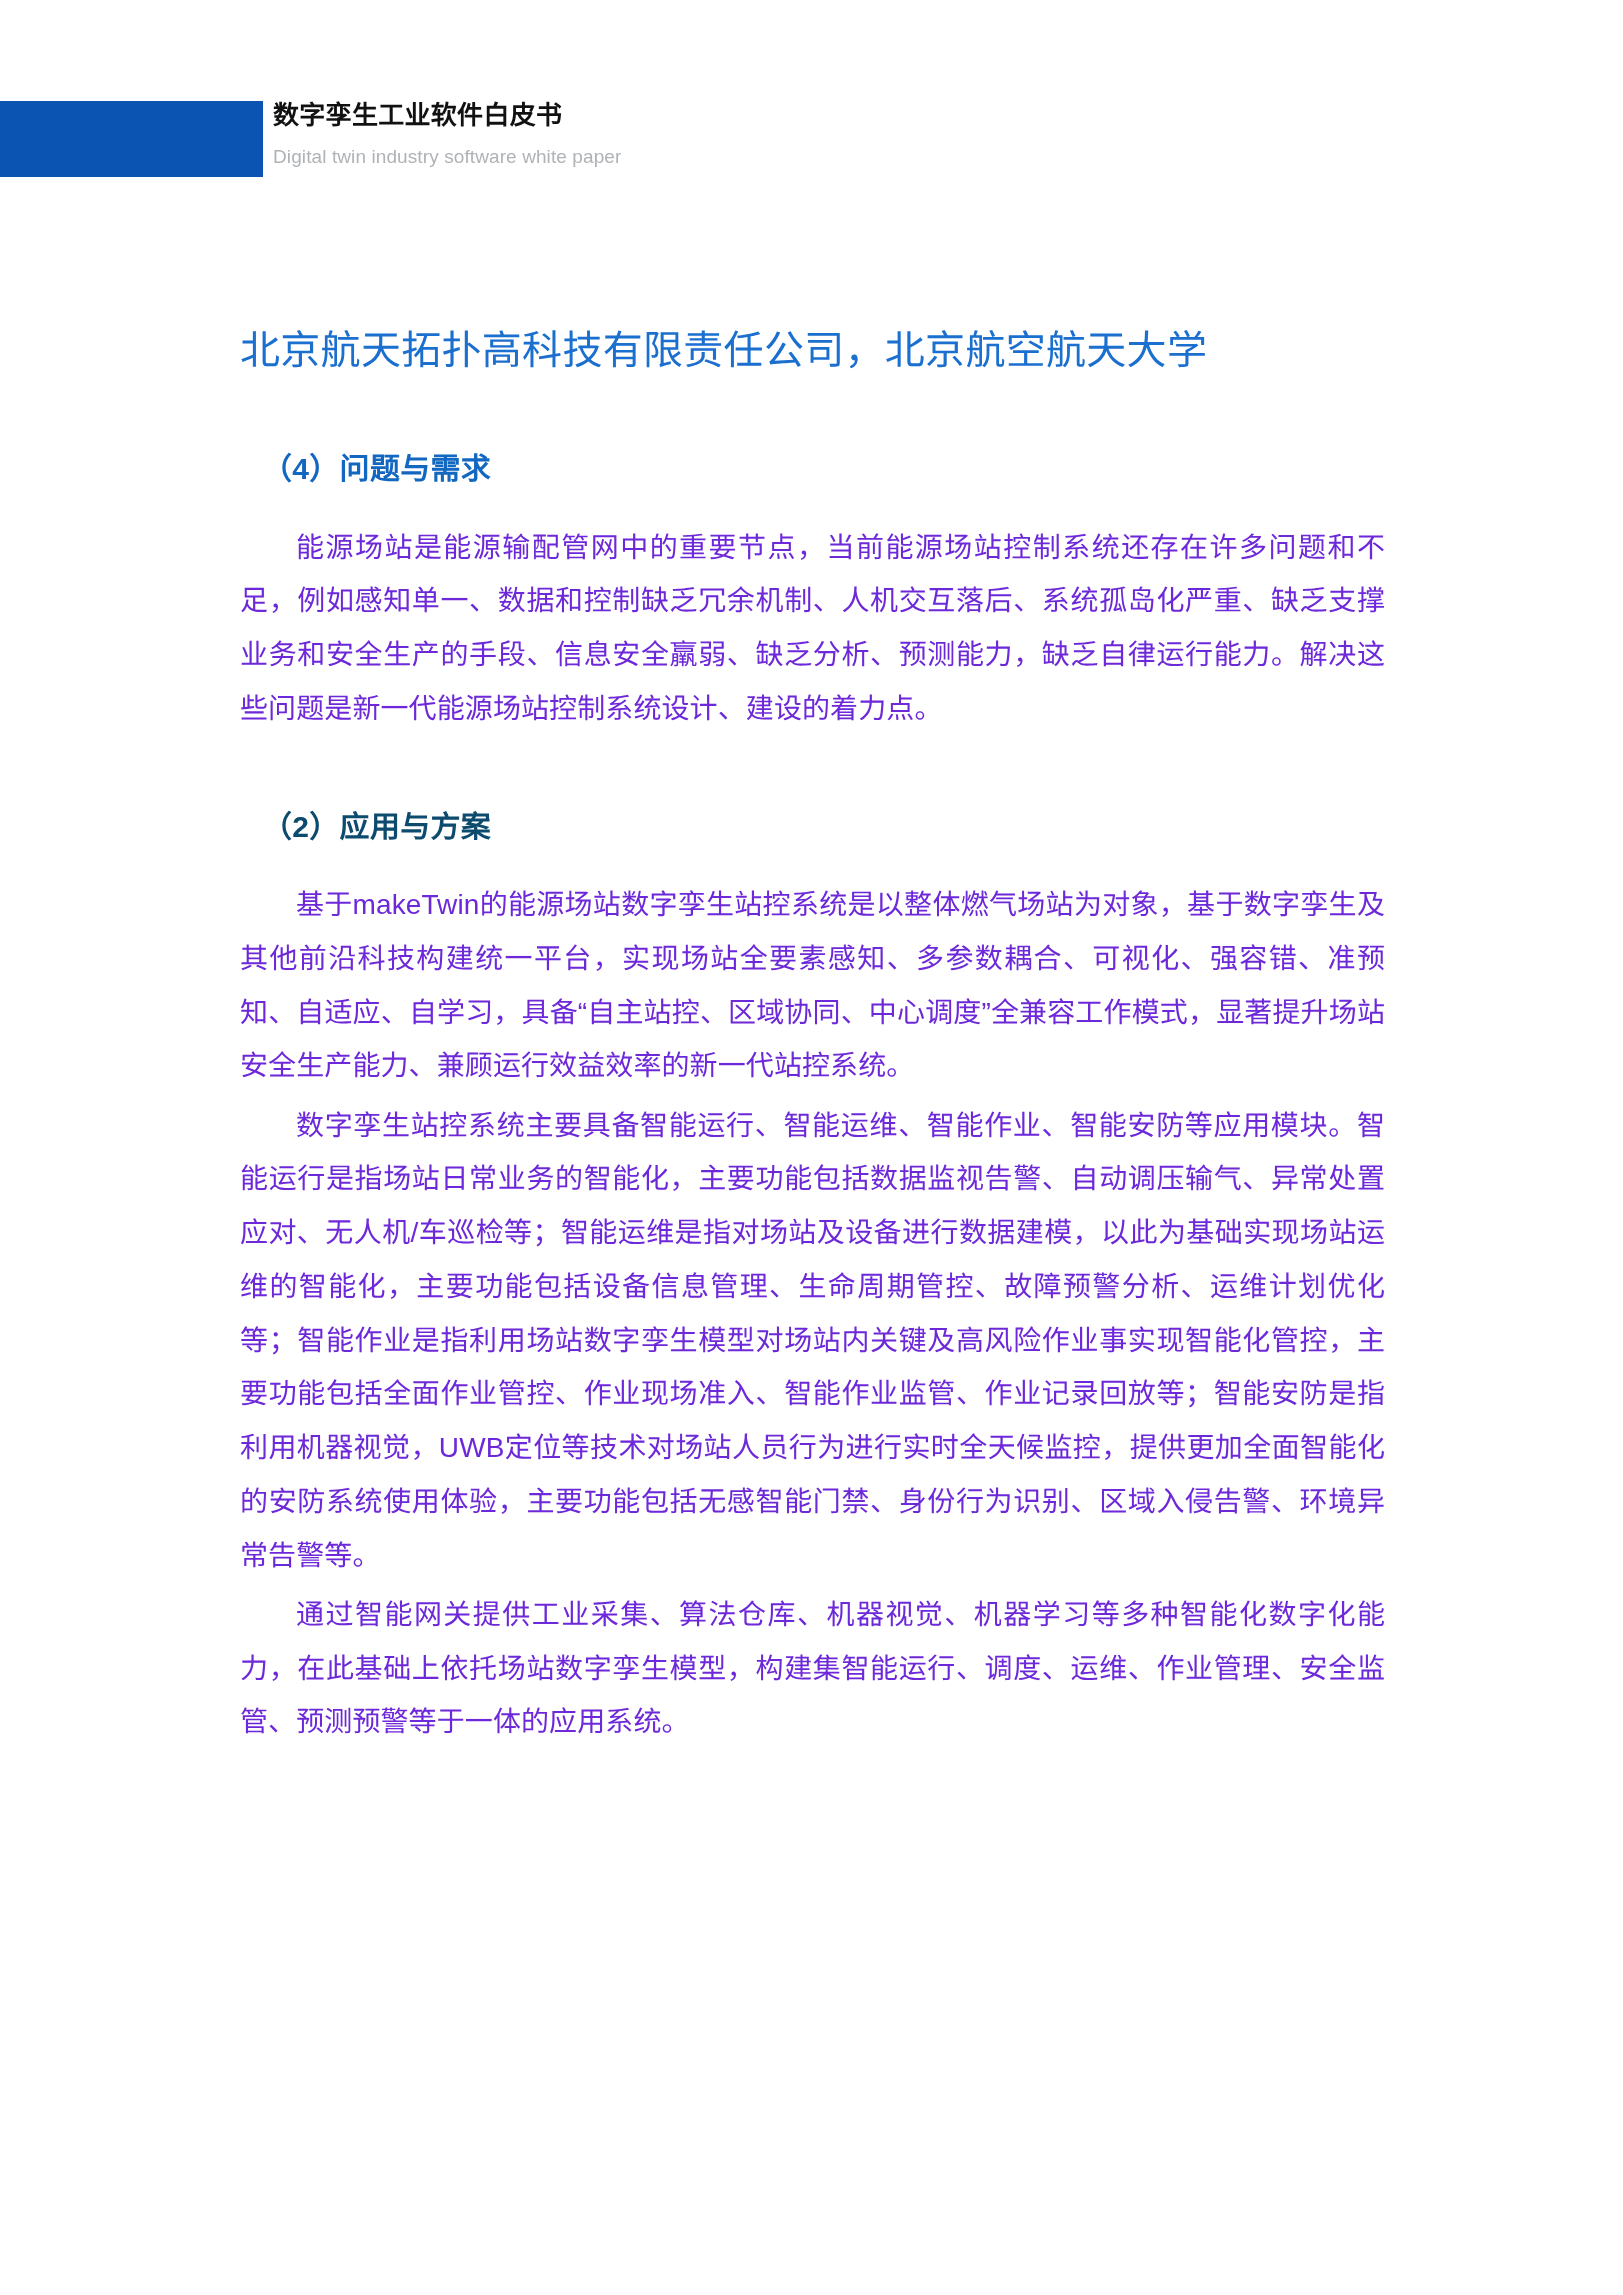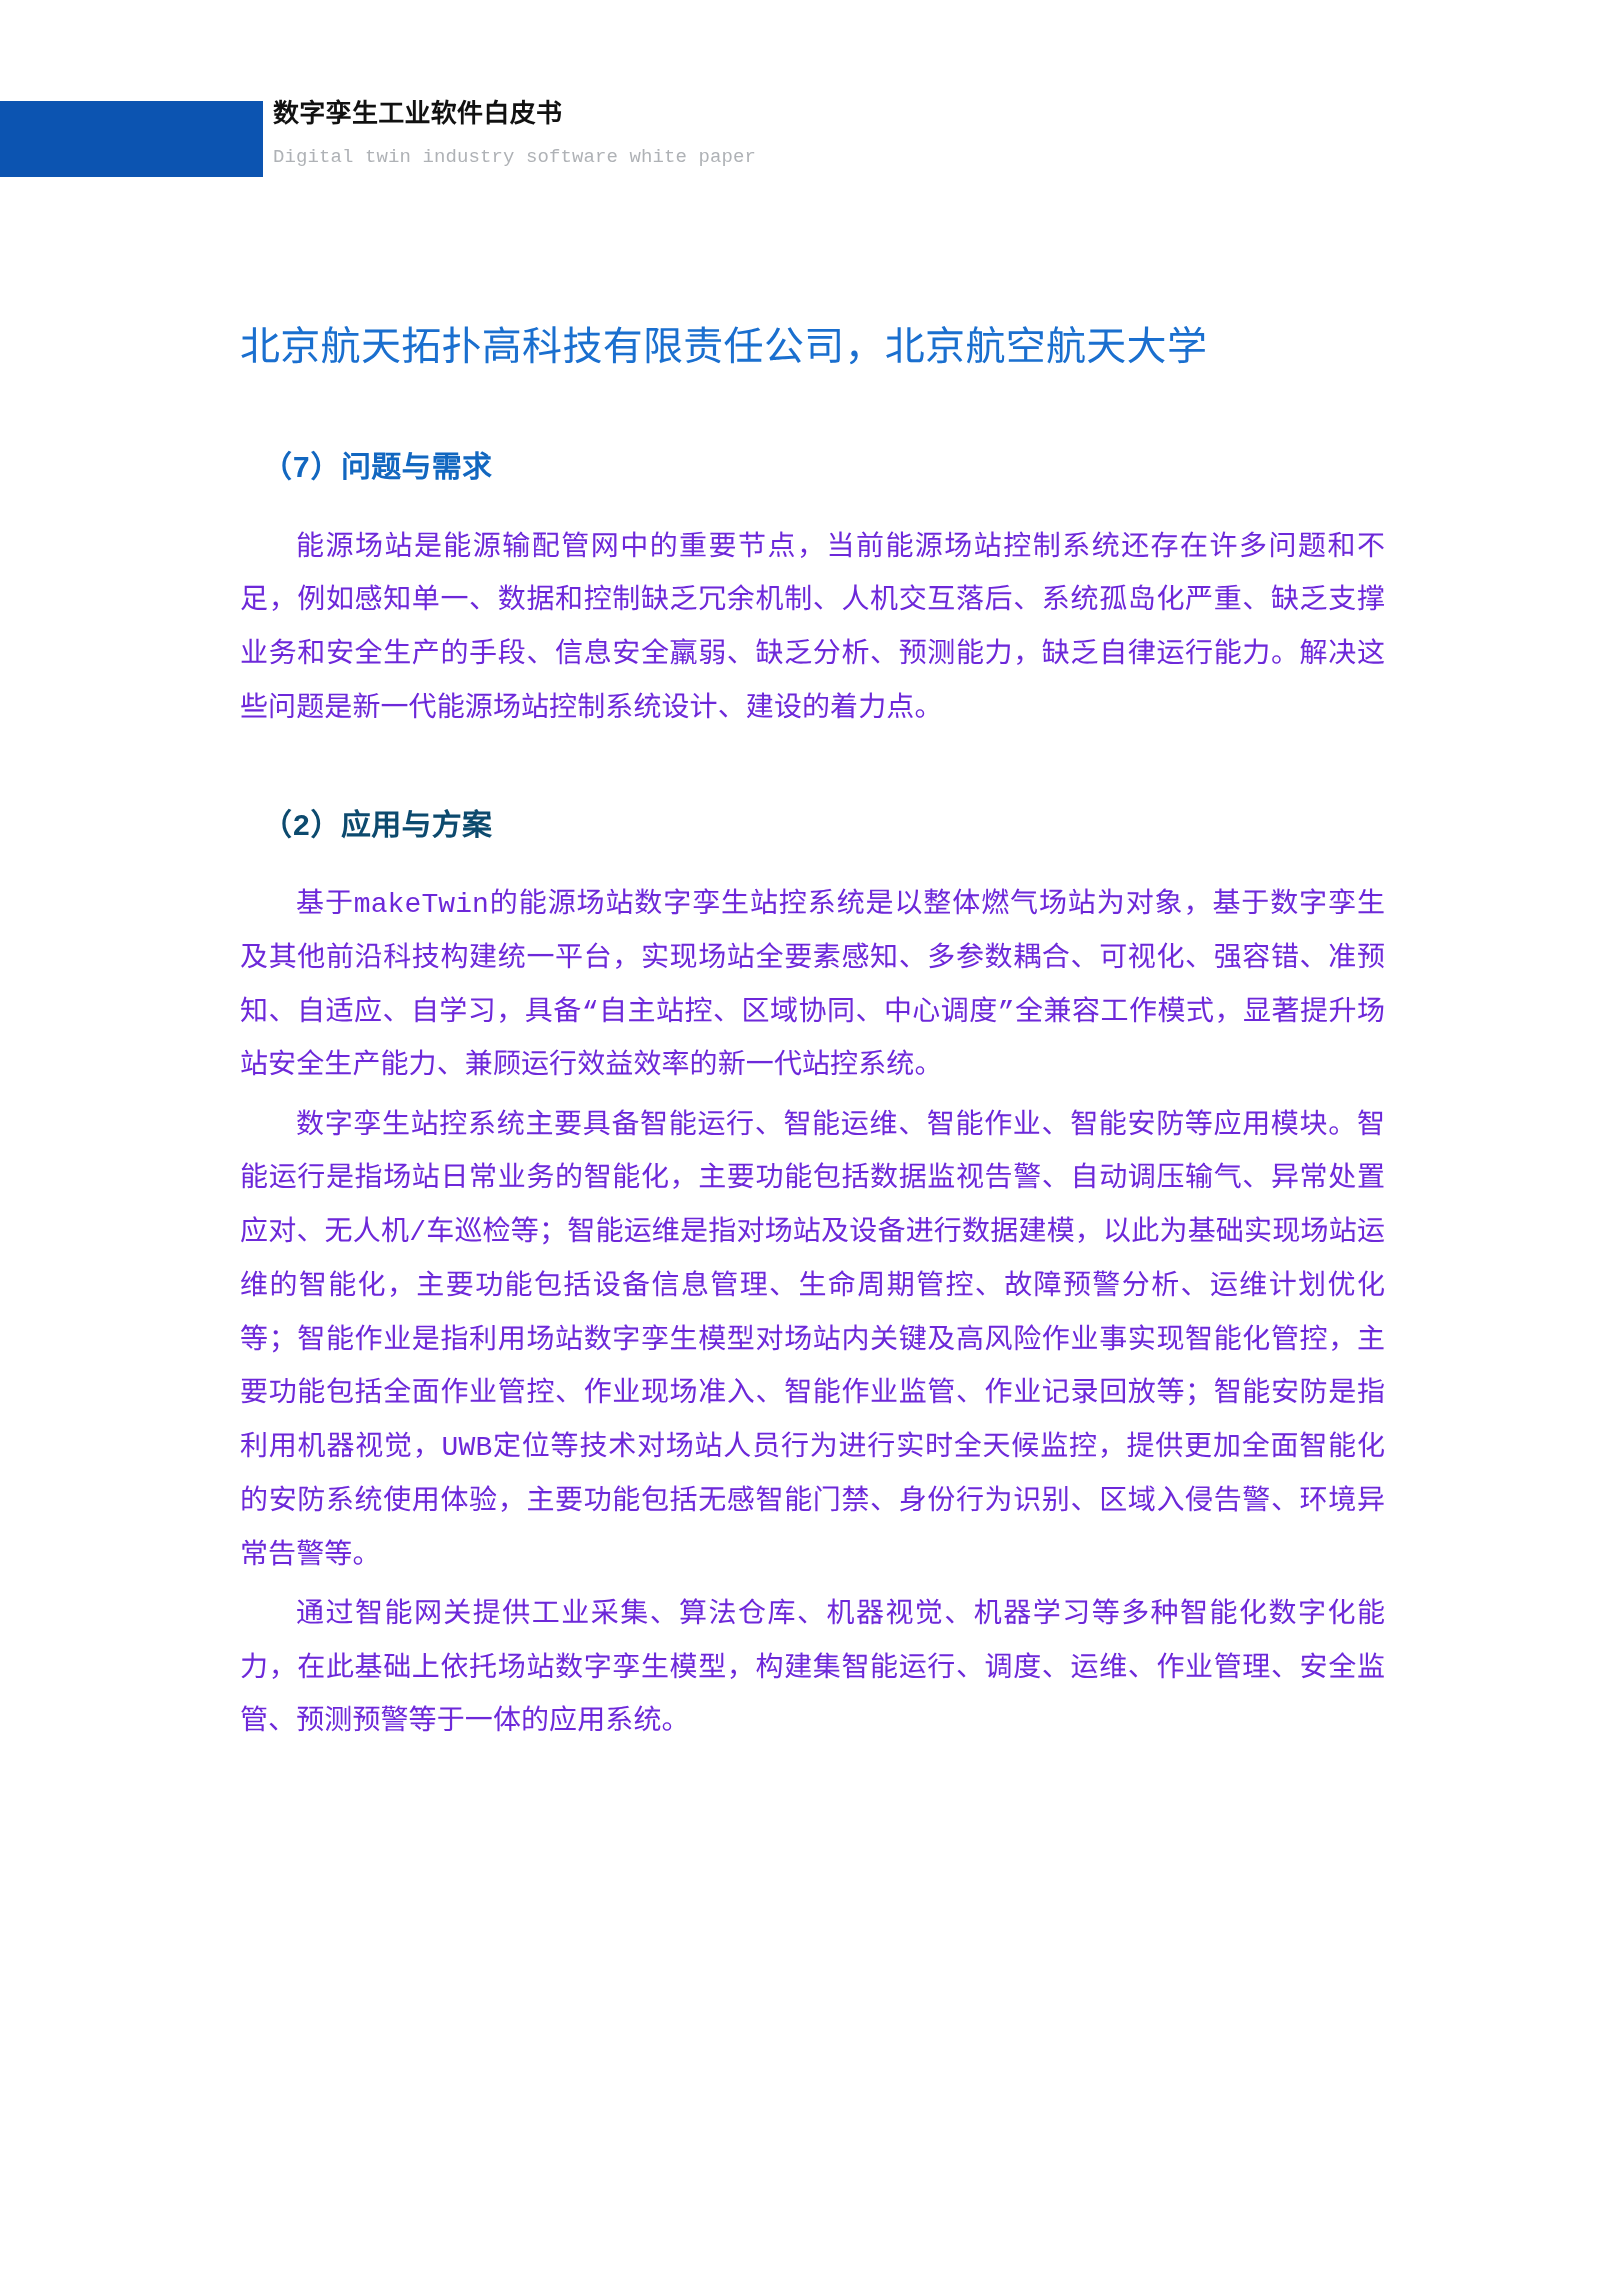--- a/index.html
+++ b/index.html
@@ -8,21 +8,21 @@
     padding: 0;
     background: #ffffff;
   }
 
   .page {
     position: relative;
     width: 1623px;
     height: 1909px;
     background: #ffffff;
     overflow: hidden;
-    font-family: Liberation Mono, monospace;
+    font-family: Liberation Sans, sans-serif;
     box-sizing: border-box;
   }
 
   
   .page-header {
     position: absolute;
     left: 0;
     top: 101px;
     width: 100%;
     height: 76px;
@@ -140,21 +140,21 @@
       <div class="header-title-cn">数字孪生工业软件白皮书</div>
       <div class="header-title-en">Digital twin industry software white paper</div>
     </div>
   </div>
 
   <div class="content">
 
 
     <div class="doc-affiliation">北京航天拓扑高科技有限责任公司，北京航空航天大学</div>
 
-    <h2 class="section-heading sec1-heading" style="color: rgb(18, 103, 192);">（7）问题与需求</h2>
+    <h2 class="section-heading sec1-heading" style="color: rgb(18, 103, 192);">（4）问题与需求</h2>
 
     <p class="body-para para-first">能源场站是能源输配管网中的重要节点，当前能源场站控制系统还存在许多问题和不足，例如感知单一、数据和控制缺乏冗余机制、人机交互落后、系统孤岛化严重、缺乏支撑业务和安全生产的手段、信息安全羸弱、缺乏分析、预测能力，缺乏自律运行能力。解决这些问题是新一代能源场站控制系统设计、建设的着力点。</p>
 
     <h2 class="section-heading sec2-heading" style="color: #0c4a6e;">（2）应用与方案</h2>
 
     <p class="body-para para-first">基于makeTwin的能源场站数字孪生站控系统是以整体燃气场站为对象，基于数字孪生及其他前沿科技构建统一平台，实现场站全要素感知、多参数耦合、可视化、强容错、准预知、自适应、自学习，具备“自主站控、区域协同、中心调度”全兼容工作模式，显著提升场站安全生产能力、兼顾运行效益效率的新一代站控系统。</p>
 
     <p class="body-para para-next">数字孪生站控系统主要具备智能运行、智能运维、智能作业、智能安防等应用模块。智能运行是指场站日常业务的智能化，主要功能包括数据监视告警、自动调压输气、异常处置应对、无人机/车巡检等；智能运维是指对场站及设备进行数据建模，以此为基础实现场站运维的智能化，主要功能包括设备信息管理、生命周期管控、故障预警分析、运维计划优化等；智能作业是指利用场站数字孪生模型对场站内关键及高风险作业事实现智能化管控，主要功能包括全面作业管控、作业现场准入、智能作业监管、作业记录回放等；智能安防是指利用机器视觉，UWB定位等技术对场站人员行为进行实时全天候监控，提供更加全面智能化的安防系统使用体验，主要功能包括无感智能门禁、身份行为识别、区域入侵告警、环境异常告警等。</p>
 
     <p class="body-para para-next">通过智能网关提供工业采集、算法仓库、机器视觉、机器学习等多种智能化数字化能力，在此基础上依托场站数字孪生模型，构建集智能运行、调度、运维、作业管理、安全监管、预测预警等于一体的应用系统。</p>

